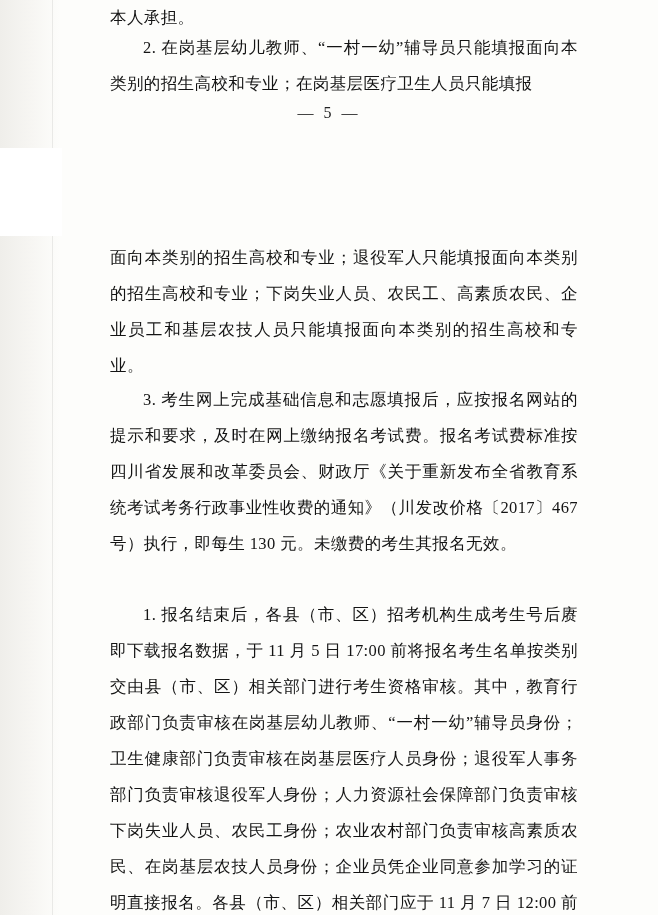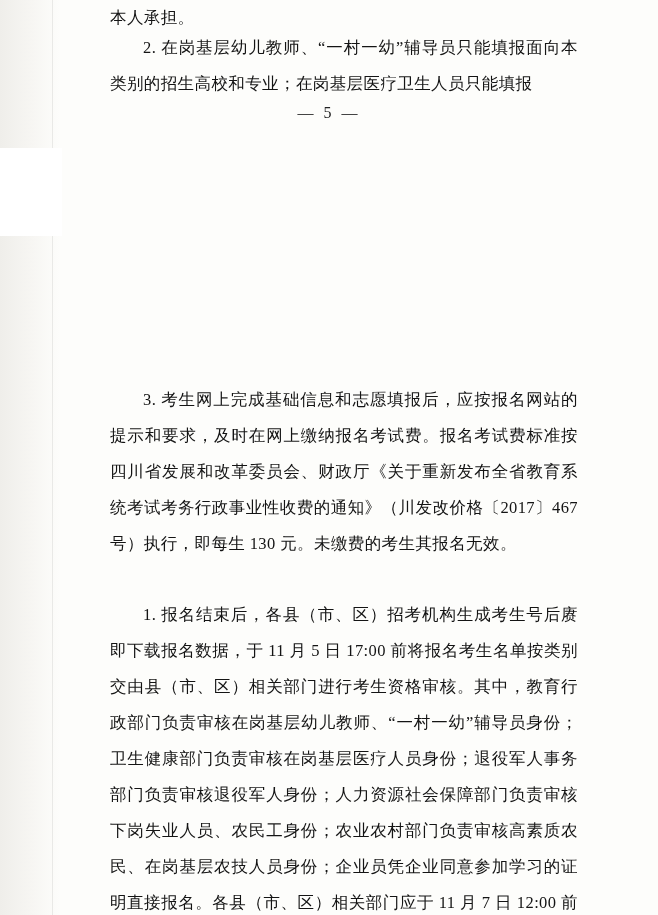--- a/index.html
+++ b/index.html
@@ -106,19 +106,20 @@
 </div>
 
 <div class="content">
 
   <div class="block" id="blk-top-1">本人承担。</div>
 
   <div class="block indent" id="blk-top-2">2. 在岗基层幼儿教师、“一村一幼”辅导员只能填报面向本类别的招生高校和专业；在岗基层医疗卫生人员只能填报</div>
 
   <div class="page-number" id="blk-page-no">— 5 —</div>
 
+  <div class="block" id="blk-body-1">面向本类别的招生高校和专业；退役军人只能填报面向本类别的招生高校和专业；下岗失业人员、农民工、高素质农民、企业员工和基层农技人员只能填报面向本类别的招生高校和专业。</div>
 
   <div class="block indent" id="blk-body-2">3. 考生网上完成基础信息和志愿填报后，应按报名网站的提示和要求，及时在网上缴纳报名考试费。报名考试费标准按四川省发展和改革委员会、财政厅《关于重新发布全省教育系统考试考务行政事业性收费的通知》（川发改价格〔2017〕467 号）执行，即每生 130 元。未缴费的考生其报名无效。</div>
 
 
   <div class="block indent" id="blk-body-3">1. 报名结束后，各县（市、区）招考机构生成考生号后赓即下载报名数据，于 11 月 5 日 17:00 前将报名考生名单按类别交由县（市、区）相关部门进行考生资格审核。其中，教育行政部门负责审核在岗基层幼儿教师、“一村一幼”辅导员身份；卫生健康部门负责审核在岗基层医疗人员身份；退役军人事务部门负责审核退役军人身份；人力资源社会保障部门负责审核下岗失业人员、农民工身份；农业农村部门负责审核高素质农民、在岗基层农技人员身份；企业员凭企业同意参加学习的证明直接报名。各县（市、区）相关部门应于 11 月 7 日 12:00 前将审核完毕的考生名单返回</div>
 
 </div>
 
 </body></html>

